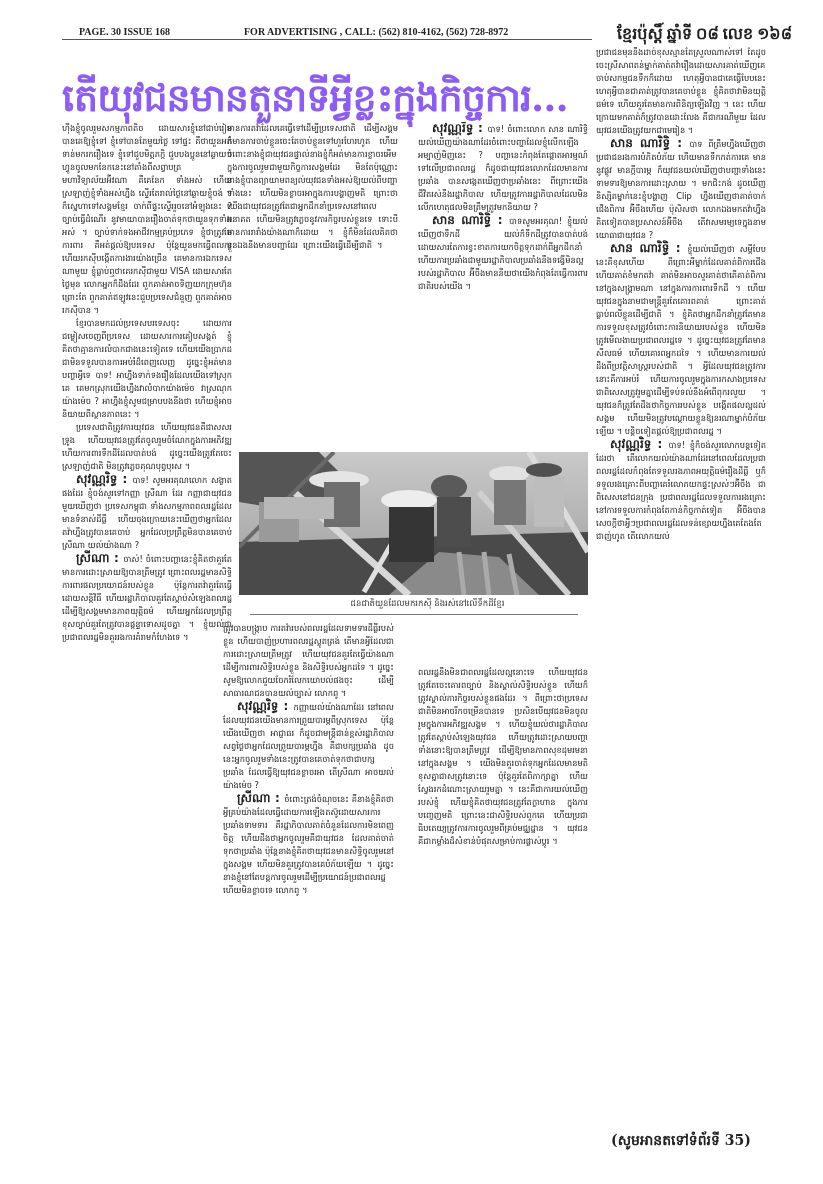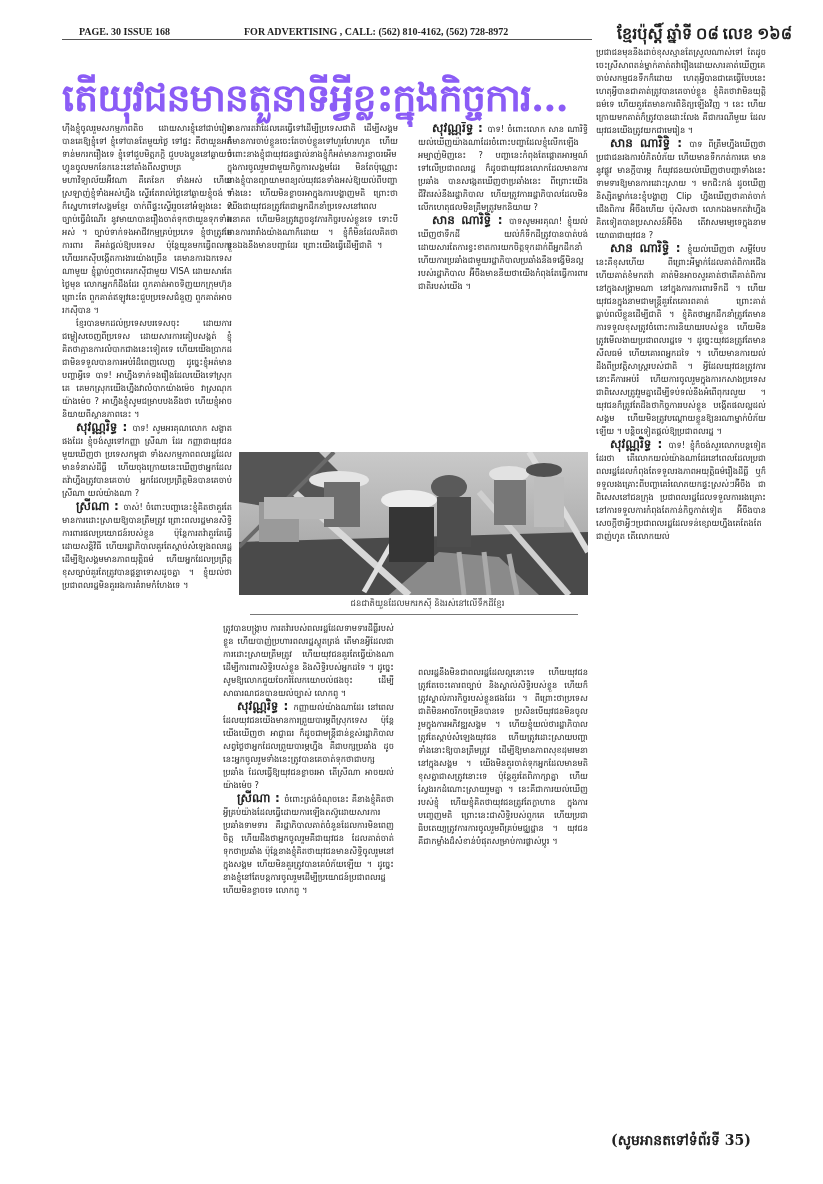--- a/index.html
+++ b/index.html
@@ -50,20 +50,21 @@
   <span class="center">FOR ADVERTISING ,  CALL: (562) 810-4162, (562) 728-8972</span>
   <span class="right">ខ្មែរប៉ុស្តិ៍ ឆ្នាំទី ០៨  លេខ ១៦៨</span>
 </div>
 <div class="header-rule"></div>
 
 <h1 class="headline">តើយុវជនមានតួនាទីអ្វីខ្លះក្នុងកិច្ចការ...</h1>
 
 <div class="col" id="col1">
     <p class="cont"><span>ហ៊ីងខ្ញុំចូលរួមសកម្មភាពតិច ដោយសារខ្ញុំនៅជាប់រៀន បានគេឱ្យខ្ញុំទៅ ខ្ញុំទៅបានតែមួយថ្ងៃ ទៅផ្ទះ គឺថាយួនអត់ទាន់មករករឿងទេ ខ្ញុំទៅជួបមិត្តភក្តិ ជួបបងប្អូននៅឆ្ងាយៗ ហ្វូនចូលមកនែកនេះនៅតាំងពីសព្វាបត្រ មហាវិទ្យាល័យអ៊ីវណា គឺគេនែក ទាំងអស់ ហើយស្រឡាញ់ខ្ញុំទាំងអស់ហ្នឹង ស្ទើរតែរាល់ថ្ងៃនៅឆ្ងាយខ្ញុំចង់ ។ ក៏ស្នេហាទៅសង្គមខ្មែរ ចាក់ពីផ្ទះស្ទើររួចនៅអំឡុងនេះ ? ច្បាប់ធ្វើដំណើរ នូវមាយាបានរឿងចាត់ទុកថាយួនទុកទាំងអស់ ។ ច្បាប់ទាក់ទងអាជីវកម្មគ្រប់ប្រភេទ ខ្ញុំថាត្រូវតែការពារ គឺអត់ផ្តល់ឱ្យបរទេស ប៉ុន្តែយួនមកធ្វើពលករ ហើយរកស៊ីបង្កើតការងារយ៉ាងច្រើន គេមានការឯកទេសណាមួយ ខ្ញុំធ្លាប់ឮថាគេរកស៊ីជាមួយ VISA ដោយសារតែថ្ងៃមុន លោកអ្នកក៏ដឹងដែរ ពួកគាត់អាចទិញយកក្រុមហ៊ុន ព្រោះតែ ពួកគាត់ឥឡូវនេះជួបប្រទេសជំនួញ ពួកគាត់អាចរកស៊ីបាន ។</span></p>
     <p><span>ខ្មែរបានមកដល់ប្រទេសបរទេសចុះ ដោយការជម្លៀសចេញពីប្រទេស ដោយសារការគៀបសង្កត់ ខ្ញុំគិតថាគ្មានការលំបាកជាងនេះទៀតទេ ហើយយើងប្រាកដជាមិនទទួលបានការអប់រំដ៏ពេញលេញ ដូច្នេះខ្ញុំអត់មានបញ្ហាអ្វីទេ បាទ! អាហ្នឹងទាក់ទងរឿងដែលយើងទៅស្រុកគេ គេមកស្រុកយើងហ្នឹងវាលំបាកយ៉ាងម៉េច វាស្រណុកយ៉ាងម៉េច ? អាហ្នឹងខ្ញុំសូមជម្រាបបងនឹងថា ហើយខ្ញុំអាចនិយាយពីស្ថានភាពនេះ ។</span></p>
+    <p><span>ប្រទេសជាតិត្រូវការយុវជន ហើយយុវជនគឺជាសសរទ្រូង ហើយយុវជនត្រូវតែចូលរួមចំណែកក្នុងការអភិវឌ្ឍ ហើយការពារទឹកដីដែលបាត់បង់ ដូច្នេះយើងត្រូវតែចេះស្រឡាញ់ជាតិ មិនត្រូវភ្លេចគុណបុព្វបុរស ។</span></p>
     <p><span class="speaker">សុវណ្ណរិទ្ធ : </span><span>បាទ! សូមអរគុណលោក សង្ខាត ផងដែរ ខ្ញុំចង់សួរទៅកញ្ញា ស្រីណា ដែរ កញ្ញាជាយុវជនមួយឃើញថា ប្រទេសកម្ពុជា ទាំងសកម្មភាពពលរដ្ឋដែលមានទំនាស់ដីធ្លី ហើយចុងក្រោយនេះឃើញថាអ្នកដែលតវ៉ាហ្នឹងត្រូវបានគេចាប់ អ្នកដែលប្រព្រឹត្តមិនបានគេចាប់ ស្រីណា យល់យ៉ាងណា ?</span></p>
     <p><span class="speaker">ស្រីណា : </span><span>ចាស់! ចំពោះបញ្ហានេះខ្ញុំគិតថាគួរតែមានការដោះស្រាយឱ្យបានត្រឹមត្រូវ ព្រោះពលរដ្ឋមានសិទ្ធិការពារផលប្រយោជន៍របស់ខ្លួន ប៉ុន្តែការតវ៉ាគួរតែធ្វើដោយសន្តិវិធី ហើយរដ្ឋាភិបាលគួរតែស្តាប់សំឡេងពលរដ្ឋ ដើម្បីឱ្យសង្គមមានភាពយុត្តិធម៌ ហើយអ្នកដែលប្រព្រឹត្តខុសច្បាប់គួរតែត្រូវបានផ្តន្ទាទោសដូចគ្នា ។ ខ្ញុំយល់ថាប្រជាពលរដ្ឋមិនគួររងការគំរាមកំហែងទេ ។</span></p>
   </div>
 <div class="col" id="col2a">
     <p class="cont"><span>មានការតវ៉ាដែលគេធ្វើទៅដើម្បីប្រទេសជាតិ ដើម្បីសង្គម ក៏មានការចាប់ខ្លួនចេះតែចាប់ខ្លួនទៅហួរហែរហូត ហើយចំពោះនាងខ្ញុំជាយុវជនផ្ទាល់នាងខ្ញុំក៏អត់មានការខ្លាចរអើមក្នុងការចូលរួមជាមួយកិច្ចការសង្គមដែរ មិនតែប៉ុណ្ណោះ នាងខ្ញុំបានព្យាយាមពន្យល់យុវជនទាំងអស់ឱ្យយល់ពីបញ្ហាទាំងនេះ ហើយមិនខ្លាចរអាក្នុងការបង្ហាញមតិ ព្រោះថាយើងជាយុវជនត្រូវតែជាអ្នកដឹកនាំប្រទេសនៅពេលអនាគត ហើយមិនត្រូវភ្លេចនូវភារកិច្ចរបស់ខ្លួនទេ ទោះបីមានការរារាំងយ៉ាងណាក៏ដោយ ។ ខ្ញុំក៏មិនដែលគិតថាខ្លួនឯងនឹងមានបញ្ហាដែរ ព្រោះយើងធ្វើដើម្បីជាតិ ។</span></p>
   </div>
 <div class="col" id="col3a">
     <p><span class="speaker">សុវណ្ណរិទ្ធ : </span><span>បាទ! ចំពោះលោក សាន ណារិទ្ធិ យល់ឃើញយ៉ាងណាដែរចំពោះបញ្ហាដែលខ្ញុំលើកឡើងអម្បាញ់មិញនេះ ? បញ្ហានេះកំពុងតែផ្តោតអារម្មណ៍ទៅលើប្រជាពលរដ្ឋ ក៏ដូចជាយុវជនលោកដែលមានការប្រឆាំង បានសង្កេតឃើញថាប្រឆាំងនេះ ពីព្រោះយើងជីវិតរស់នឹងរដ្ឋាភិបាល ហើយត្រូវការរដ្ឋាភិបាលដែលមិនលើកហេតុផលមិនត្រឹមត្រូវមកនិយាយ ?</span></p>
     <p><span class="speaker">សាន ណារិទ្ធិ : </span><span>បាទសូមអរគុណ! ខ្ញុំយល់ឃើញថាទឹកដី យល់ក៏ទឹកដីត្រូវបានបាត់បង់ ដោយសារតែការខ្វះខាតការយកចិត្តទុកដាក់ពីអ្នកដឹកនាំ ហើយការប្រឆាំងជាមួយរដ្ឋាភិបាលប្រឆាំងនឹងទង្វើមិនល្អរបស់រដ្ឋាភិបាល អ៊ីចឹងមាននីយថាយើងកំពុងតែធ្វើការពារជាតិរបស់យើង ។</span></p>
   </div>

